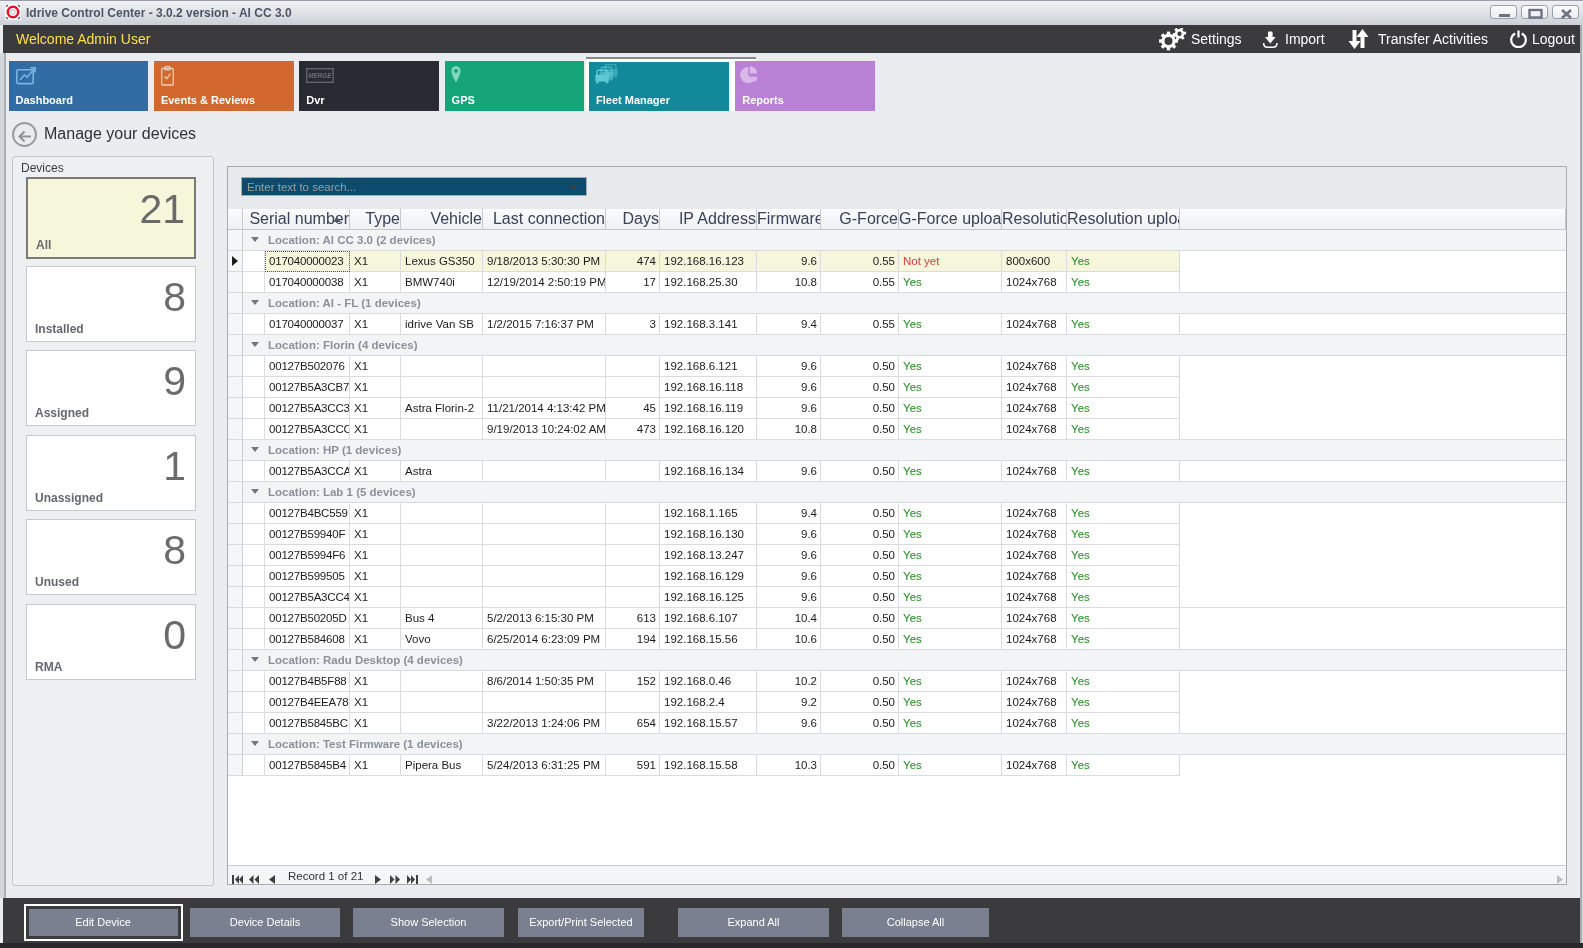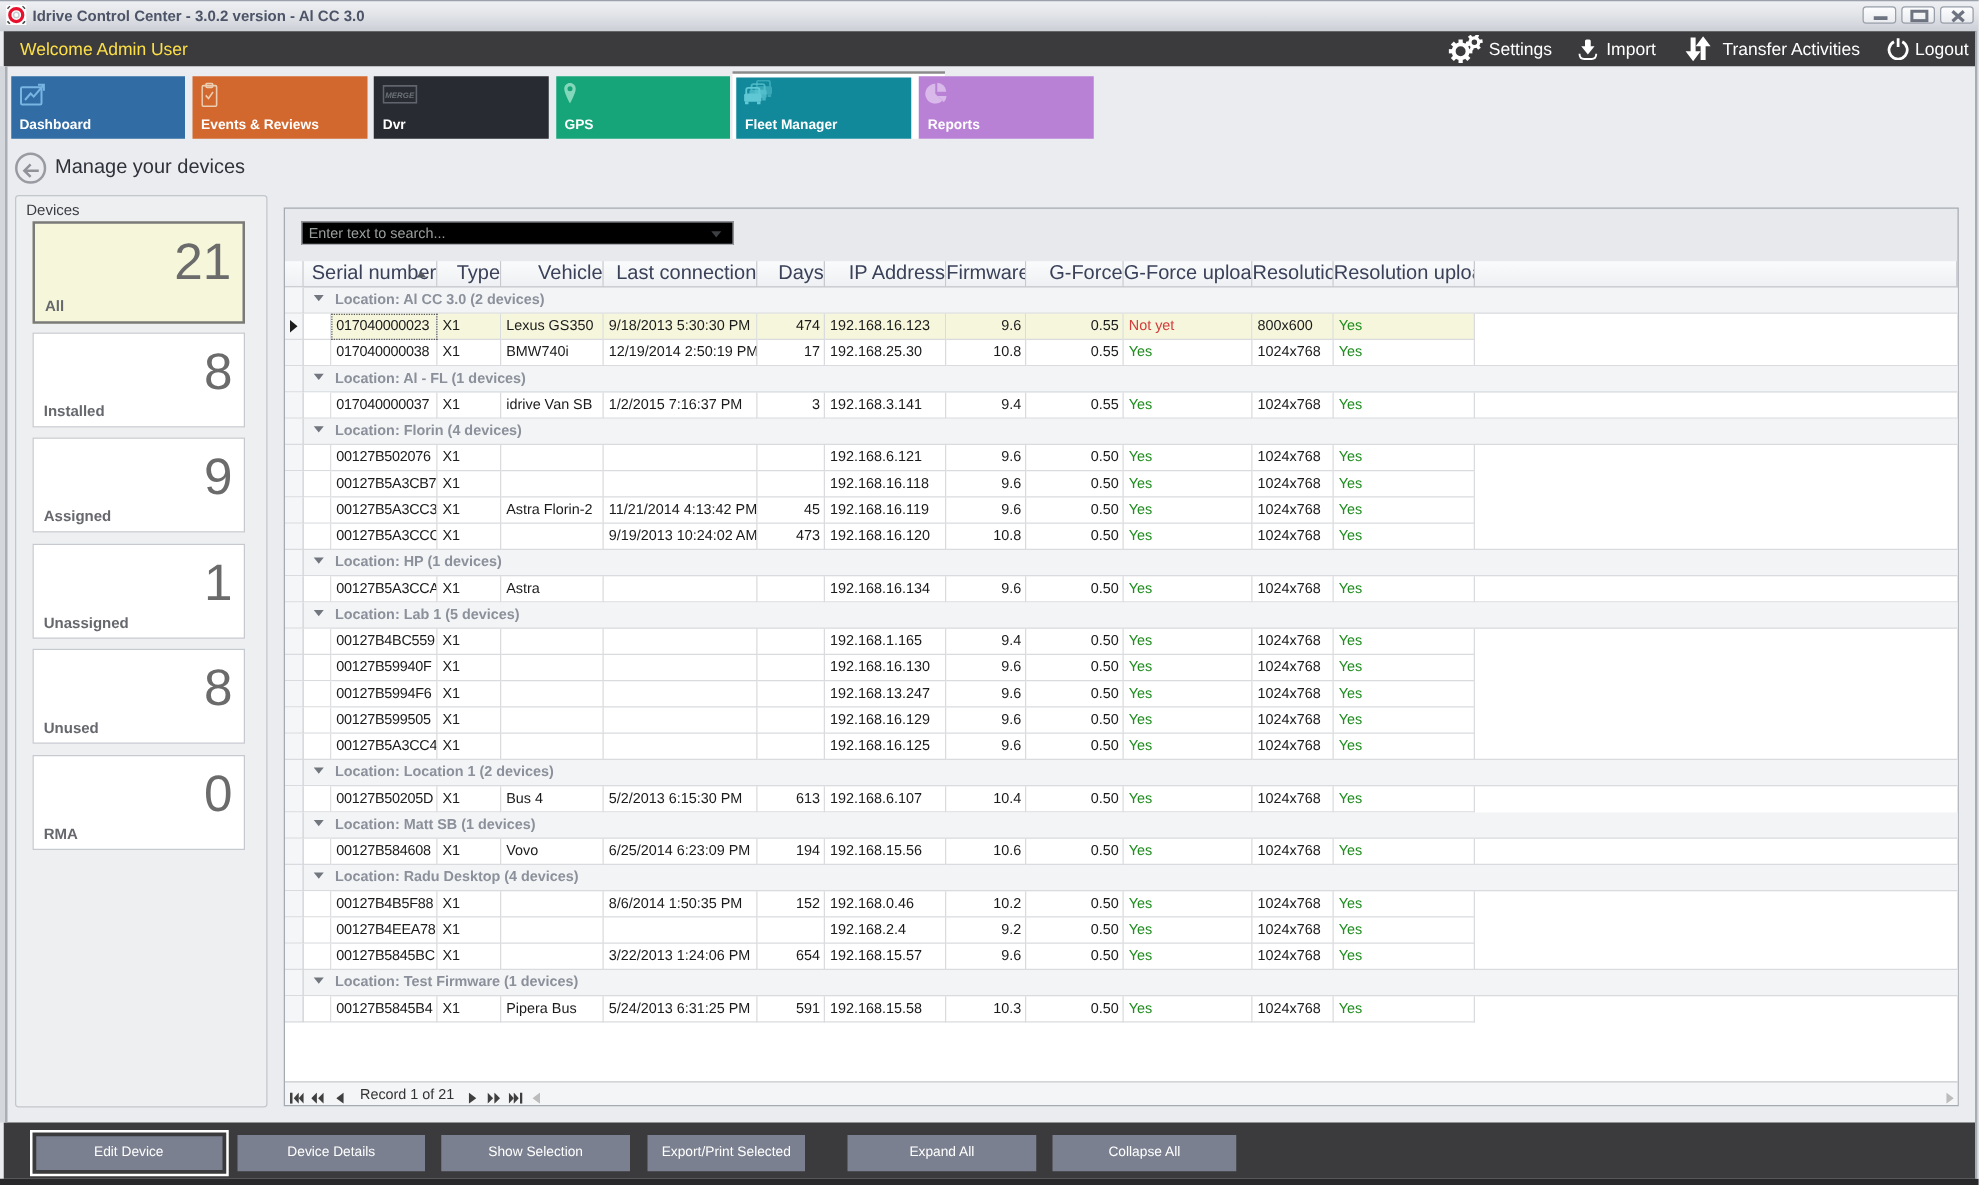--- a/index.html
+++ b/index.html
@@ -31,21 +31,21 @@
  border:1px solid #c3c6cb;border-radius:3px}
 #devlabel{left:21px;top:161px;font-size:12px;color:#3c3e42}
 .card{left:26px;width:170px;background:#fff;border:1px solid #c6c9ce}
 .card .num{position:absolute;right:9px;top:7px;font-size:41px;color:#6b6b6b}
 .card .lbl{position:absolute;left:8px;bottom:5px;font-size:12px;font-weight:bold;color:#66686d}
 #cardAll{background:#f6f6da;border:2px solid #7a7a7a}
 
 #tframe{left:227px;top:166px;width:1340px;height:719px;background:#e7e9ec;
  border:1px solid #a6aab2}
 #twhite{left:228px;top:229.5px;width:1338px;height:635.5px;background:#fff}
-#search{left:241px;top:176.5px;width:346px;height:19px;background:#000000;
+#search{left:241px;top:176.5px;width:346px;height:19px;background:#0c4a6e;
  border:1px solid #a9adb3}
 #searchtxt{left:5px;top:3px;font-size:11.5px;color:#9aa09e}
 #searcharrow{position:absolute;right:9px;top:7px;width:0;height:0;
  border-left:4px solid transparent;border-right:4px solid transparent;
  border-top:5px solid #3c3f44}
 
 .grid{position:absolute;left:228px;top:208.5px;border-collapse:separate;
  border-spacing:0;table-layout:fixed;width:1338px;font-size:11.5px;color:#1b1b1b}
 .grid td{height:21px;overflow:hidden;white-space:nowrap}
 .grid tr.hd td{height:21px;background:linear-gradient(180deg,#fafbfc,#eef0f3);
@@ -554,43 +554,35 @@
         <td class="c d l"></td>
         <td class="c d r"></td>
         <td class="c d l">192.168.16.125</td>
         <td class="c d r">9.6</td>
         <td class="c d r">0.50</td>
         <td class="c d l grn">Yes</td>
         <td class="c d l">1024x768</td>
         <td class="c d l grn">Yes</td>
         <td class="fill bb"></td>
       </tr>
-      <tr class="gr">
-        <td class="ind"></td>
-        <td class="gmain" colspan="13"><span class="gtri"></span>Location: Location 1 (2 devices)</td>
-      </tr>
       <tr class="dr">
         <td class="ind"></td>
         <td class="indent"></td>
         <td class="c d l" style="letter-spacing:-0.2px">00127B50205D</td>
         <td class="c d l">X1</td>
         <td class="c d l">Bus 4</td>
         <td class="c d l">5/2/2013 6:15:30 PM</td>
         <td class="c d r">613</td>
         <td class="c d l">192.168.6.107</td>
         <td class="c d r">10.4</td>
         <td class="c d r">0.50</td>
         <td class="c d l grn">Yes</td>
         <td class="c d l">1024x768</td>
         <td class="c d l grn">Yes</td>
         <td class="fill"></td>
-      </tr>
-      <tr class="gr">
-        <td class="ind"></td>
-        <td class="gmain" colspan="13"><span class="gtri"></span>Location: Matt SB (1 devices)</td>
       </tr>
       <tr class="dr">
         <td class="ind"></td>
         <td class="indent"></td>
         <td class="c d l" style="letter-spacing:-0.2px">00127B584608</td>
         <td class="c d l">X1</td>
         <td class="c d l">Vovo</td>
         <td class="c d l">6/25/2014 6:23:09 PM</td>
         <td class="c d r">194</td>
         <td class="c d l">192.168.15.56</td>

